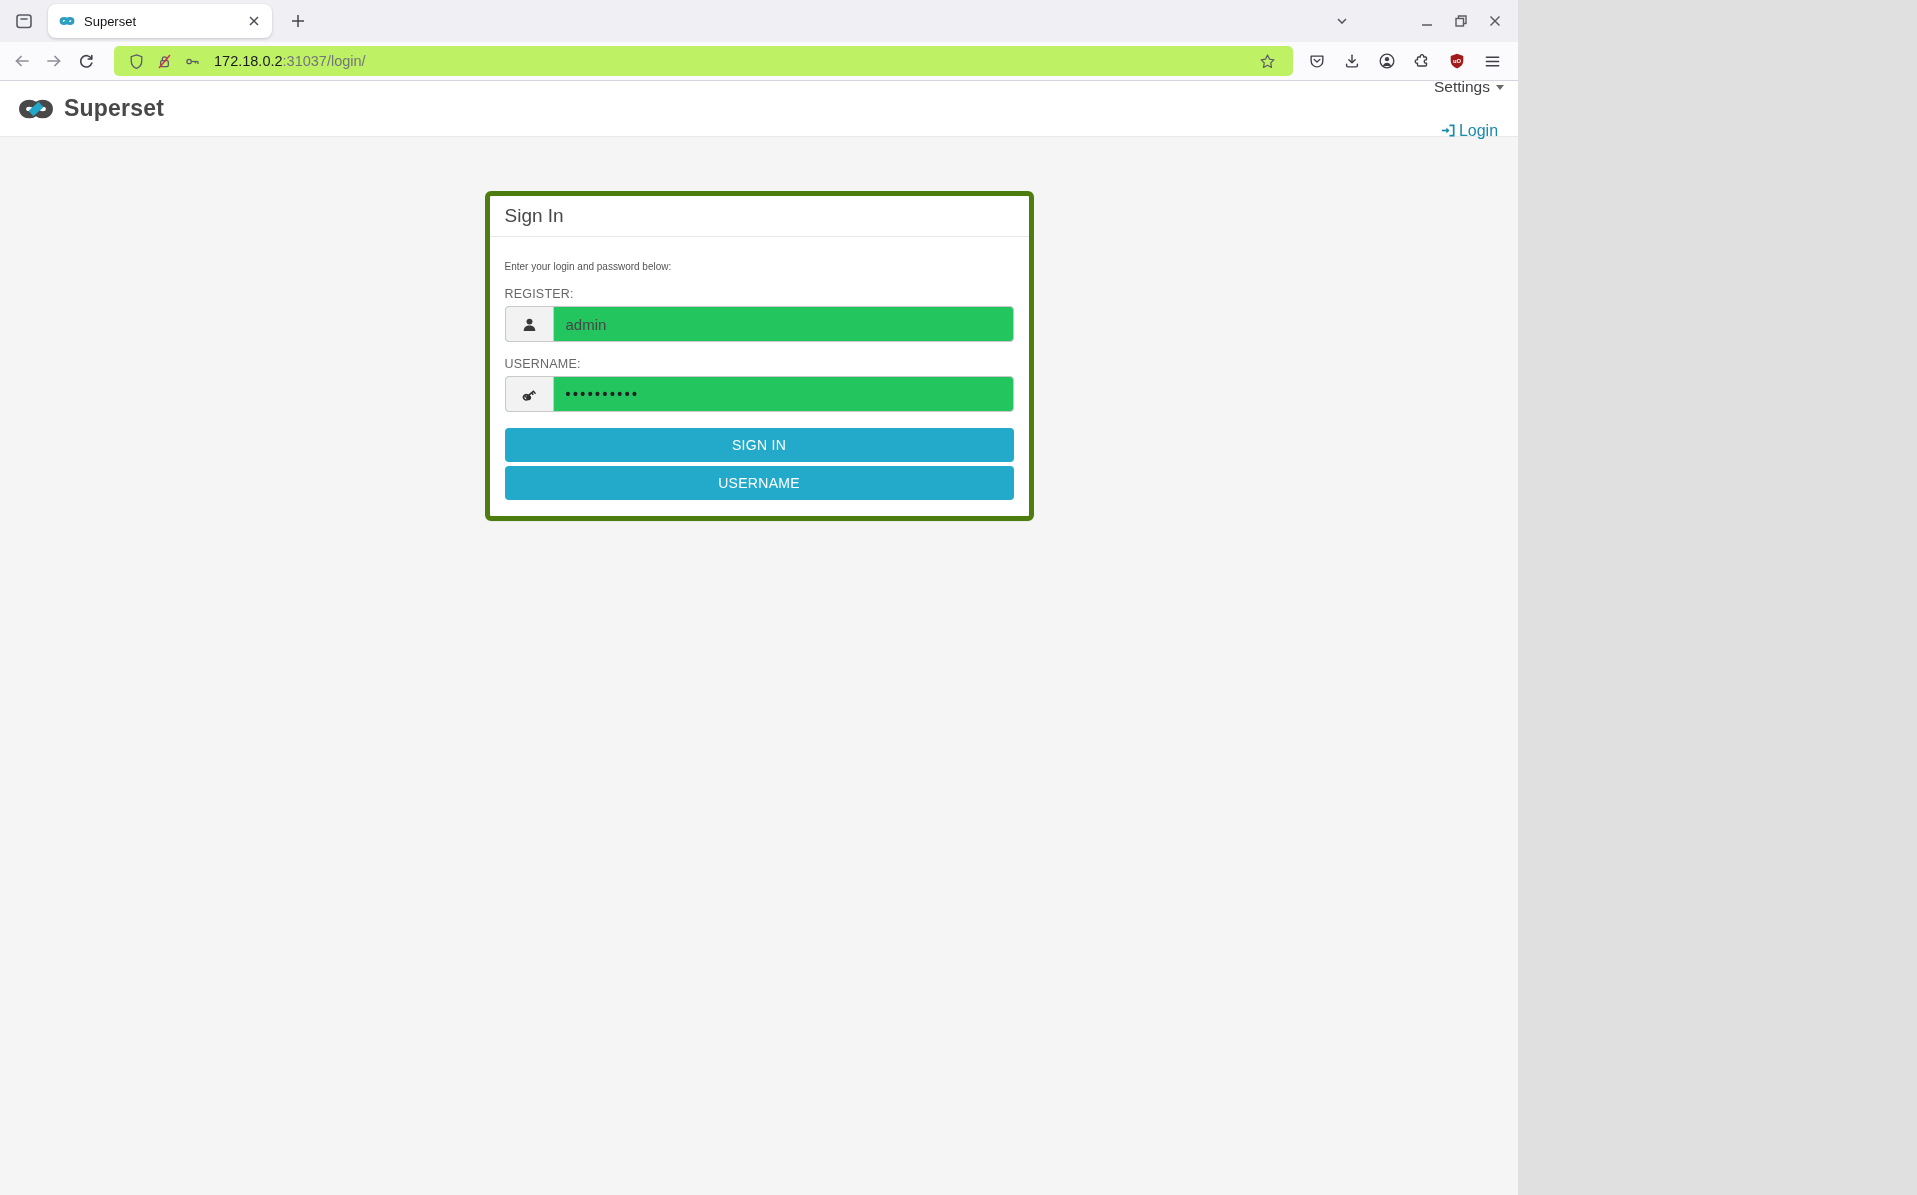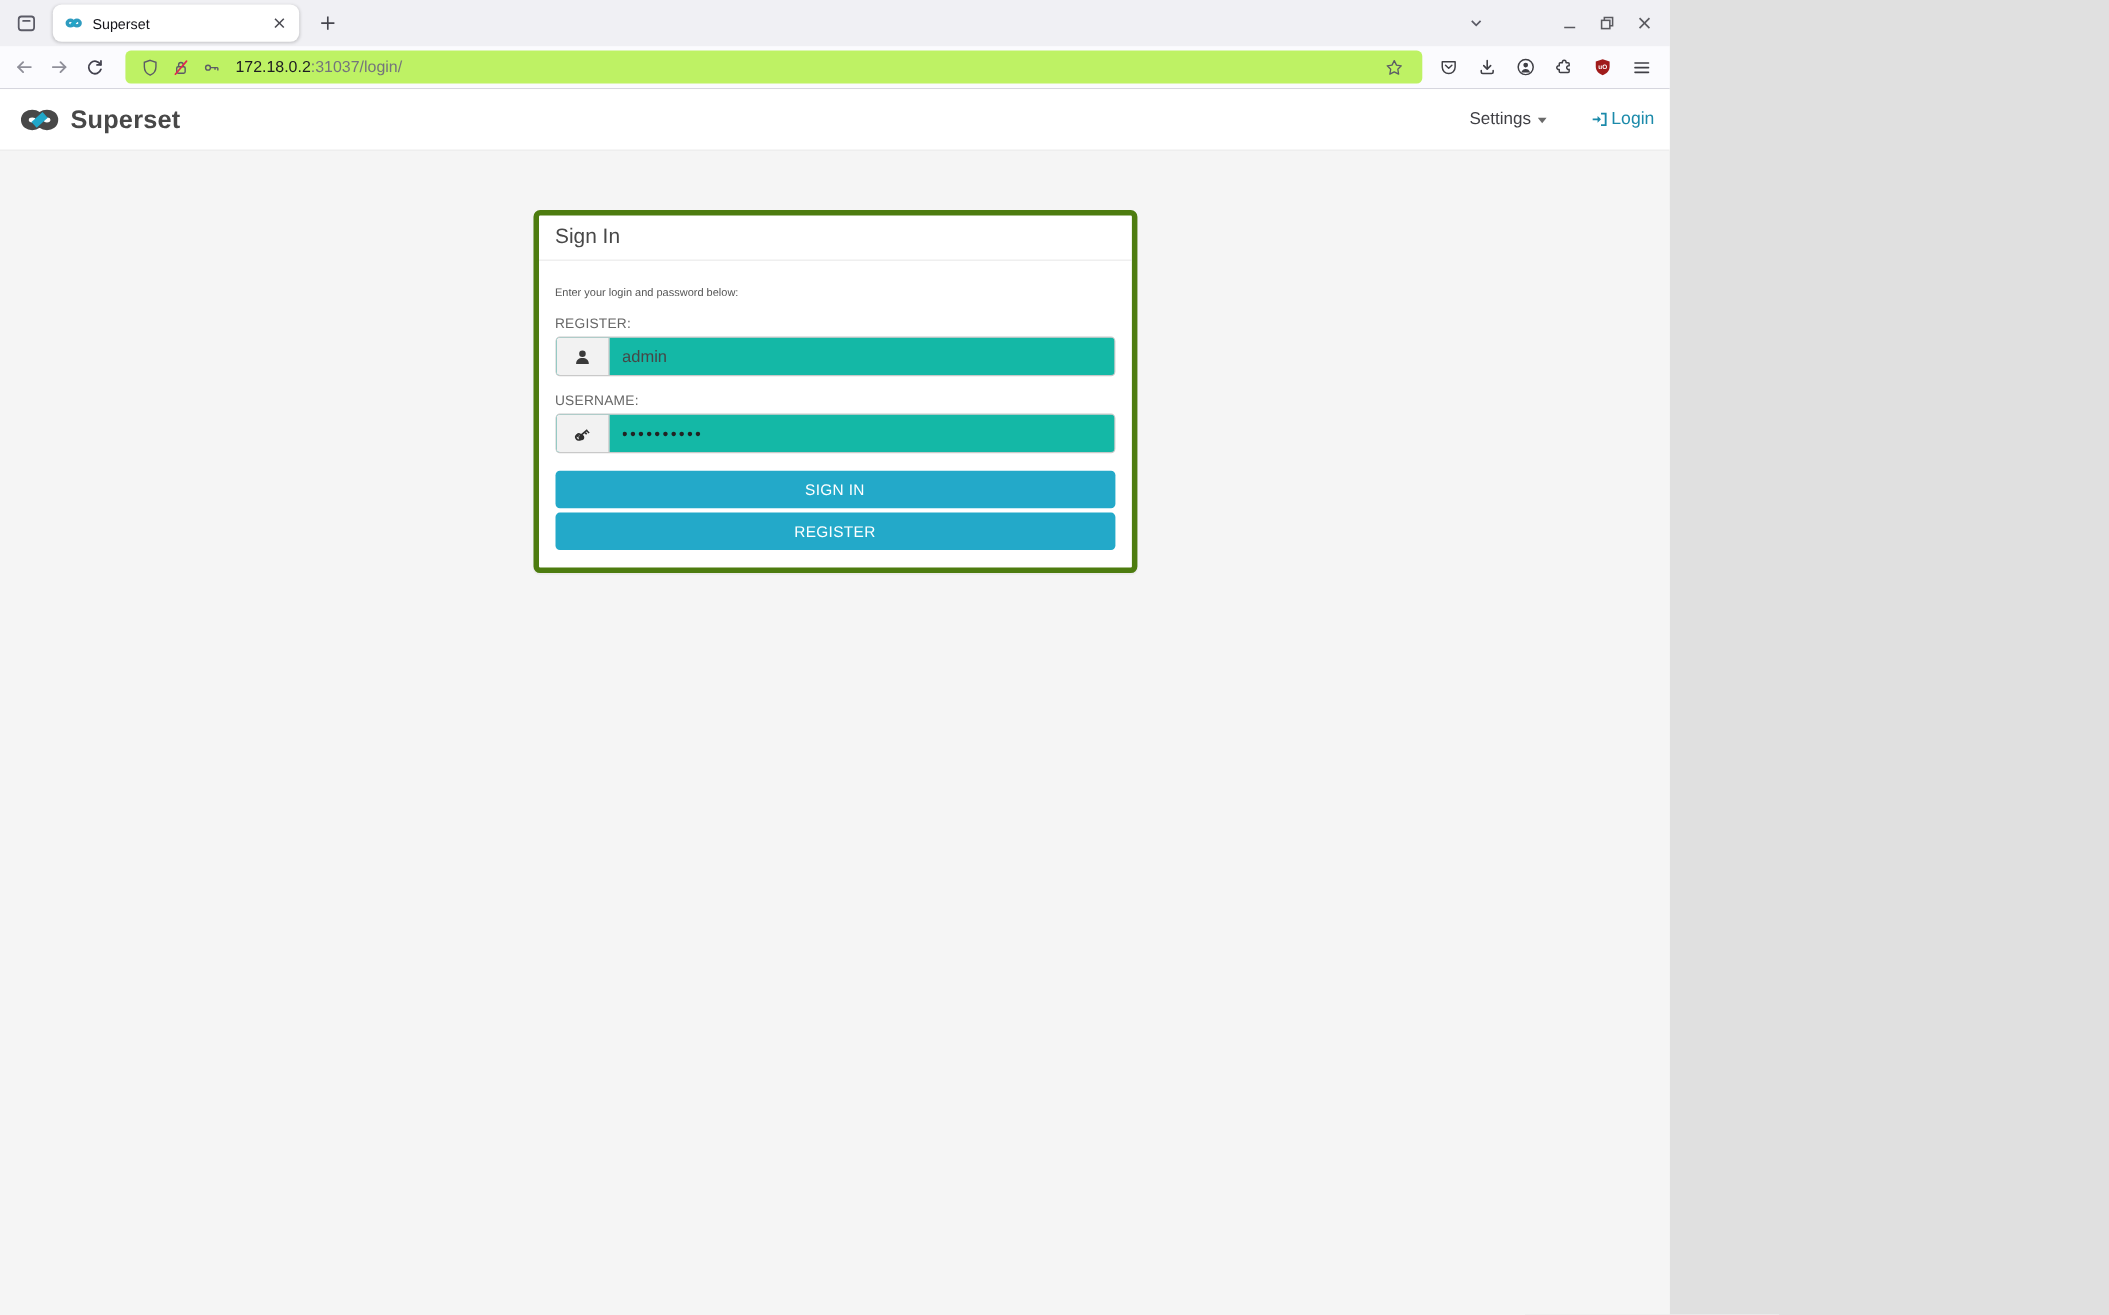--- a/index.html
+++ b/index.html
@@ -26,34 +26,34 @@
   .url-text { font-size:14.5px; margin-left:6px; white-space:nowrap; }
   .url-host { color:#1c1b22; }
   .url-path { color:#74747c; }
   .urlbar-spacer { flex:1; }
   .toolbar-icons { display:flex; align-items:center; gap:3px; }
 
   
   .navbar { display:flex; align-items:center; height:56px; background:#ffffff; border-bottom:1px solid #e9e9e9; padding:0 14px; }
   .brand { display:flex; align-items:center; gap:6px; }
   .brand-text { font-size:23px; font-weight:bold; color:#484848; letter-spacing:.2px; }
-  .navbar-right { margin-left:auto; display:flex; align-items:center; gap:40px; }
+  .navbar-right { margin-left:auto; display:flex; align-items:center; gap:26px;flex-direction:column; }
   .settings { display:flex; align-items:center; gap:6px; font-size:15.5px; color:#3f3f44; cursor:default; }
   .caret { width:0; height:0; border-left:4px solid transparent; border-right:4px solid transparent; border-top:5px solid #6a6a6a; margin-top:2px; }
   .login-link { display:flex; gap:2px; font-size:16px; color:#1b8aaa; cursor:pointer; text-decoration:none; }
 
   
   .main { position:relative; height:1058px; background:#f5f5f5; }
   .card { width:549px; margin:54px auto 0; background:#fff; border:5px solid #4d7c0f; border-radius:6px; box-shadow:0 1px 1px rgba(0,0,0,.04); }
   .card-header { padding:10px 15px; border-bottom:1px solid #e8e8e8; }
   .card-title { font-size:19px; color:#484848; line-height:20px; }
   .card-body { padding:0 15px 16px; }
   .instruction { margin:24px 0 0; font-size:10px; color:#555; }
   .field-label { display:block; margin:15px 0 5px; font-size:12.5px; color:#676767; letter-spacing:.2px; }
-  .input-group { display:flex; width:100%; height:36px; border:1px solid #c9c9c9; border-radius:4px; background:#14b8a6; overflow:hidden; }
+  .input-group { display:flex; width:100%; height:36px; border:1px solid #c9c9c9; border-radius:4px; background:#22c55e; overflow:hidden; }
   .input-addon { display:flex; align-items:center; justify-content:center; width:48px; background:#f2f2f2; border-right:1px solid #c9c9c9; flex:0 0 auto; }
   .input-group input { flex:1; border:none; outline:none; background:transparent; padding:0 12px; font-family:"Liberation Sans","DejaVu Sans",sans-serif; font-size:15px; color:#464646; }
   .input-group input.pw { font-size:14px; font-weight:bold; letter-spacing:2.5px; color:#222; }
   .btn { display:block; width:100%; height:34px; margin-top:4px; border:none; border-radius:4px; background:#23a9c9; color:#fff; font-family:"Liberation Sans","DejaVu Sans",sans-serif; font-size:14px; letter-spacing:.3px; cursor:pointer; }
   .btn.first { margin-top:16px; }
 
   svg { display:block; }
 </style>
 </head>
 <body>
@@ -261,19 +261,19 @@
                   <rect x="7.6" y="9.1" width="9.2" height="1.9"></rect>
                   <rect x="12.3" y="10.8" width="1.8" height="2.4"></rect>
                   <rect x="15.2" y="10.8" width="1.6" height="3.1"></rect>
                 </g>
               </svg>
           </span>
           <input class="pw" type="text" value="••••••••••" style="">
         </div>
 
         <button class="btn first">SIGN IN</button>
-        <button class="btn">REGISTER</button>
+        <button class="btn">USERNAME</button>
       </div>
     </div>
 
   </div>
 
 </div>
 
 </body></html>

